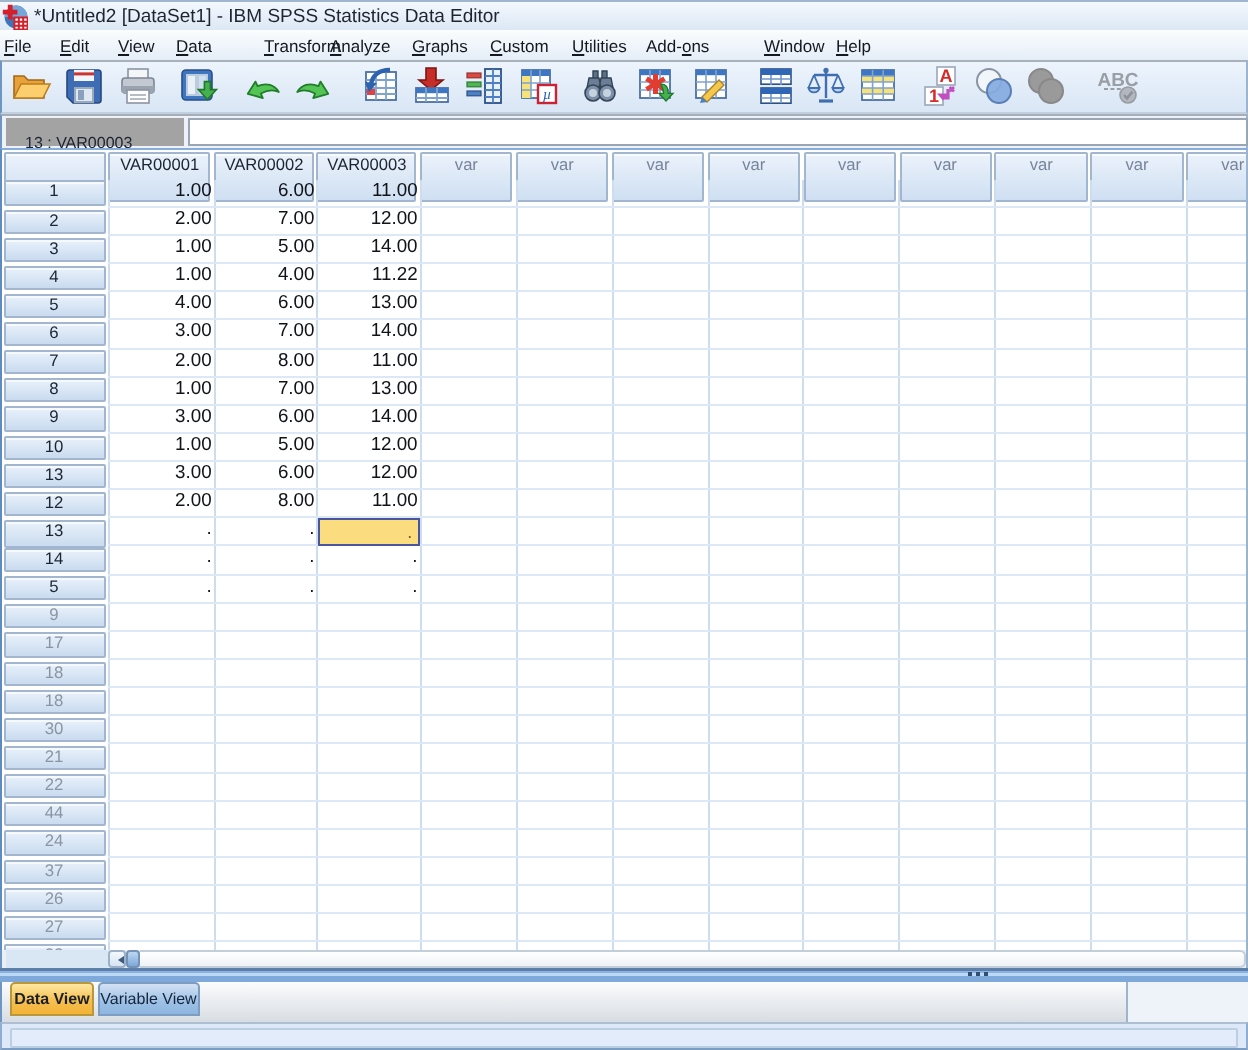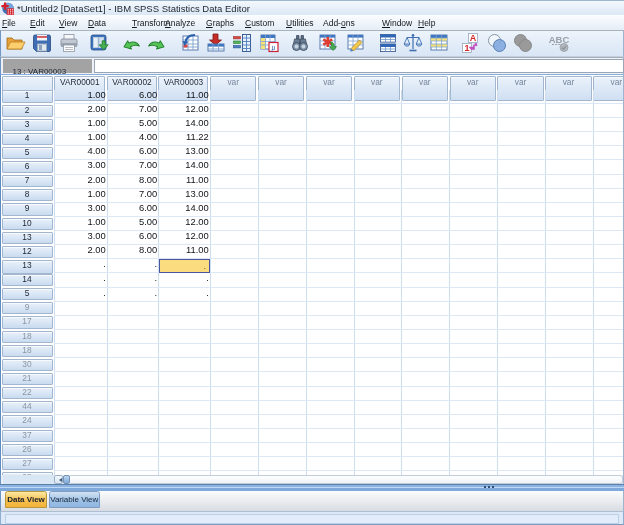--- a/index.html
+++ b/index.html
@@ -32,21 +32,21 @@
 #sbrow{left:0;top:474.5px;width:624px;height:10px;background:#e8eff8;border-left:1.5px solid #6e96c2;border-right:1px solid #9db4cf;}
 #sbcorner{position:absolute;left:1.5px;top:0;width:51px;height:10px;background:#d9e6f4;}
 #sbarrow{position:absolute;left:52.5px;top:0.5px;width:9px;height:8.5px;background:linear-gradient(#f4f8fd,#d6e4f3);border:1px solid #9cb0c8;border-radius:2px;}
 #sbarrow:after{content:"";position:absolute;left:2px;top:1.5px;border:2.5px solid transparent;border-right:3.5px solid #3f5a7a;}
 #sbthumb{position:absolute;left:62px;top:0.5px;width:7px;height:8.5px;background:linear-gradient(#bcd6f0,#7fa9da);border:1px solid #7492b5;border-radius:2px;}
 #sbtrack{position:absolute;left:69px;top:0.5px;width:553px;height:8.5px;background:linear-gradient(#ffffff,#eef2f6);border:1px solid #c3cedb;border-left:none;border-radius:0 3px 3px 0;}
 
 #split{left:0;top:483.6px;width:624px;height:7px;background:linear-gradient(#5e80a8 0 19%,#8ab2e2 19% 38%,#bdd9f4 38% 60%,#7fa9db 60% 100%);}
 #split .dots{position:absolute;left:484px;top:2px;width:12px;height:2px;background:repeating-linear-gradient(90deg,#2f4f77 0 2px,transparent 2px 4px);}
 
-#tabbar{left:0;top:490.5px;width:624px;height:20.5px;background:linear-gradient(#fbfcfd,#d8dde3);border-left:1.5px solid #6e96c2;border-right:1px solid #9db4cf;}
+#tabbar{left:0;top:490.5px;width:564px;height:20.5px;background:linear-gradient(#fbfcfd,#d8dde3);border-left:1.5px solid #6e96c2;border-right:1px solid #9db4cf;}
 #tab1{position:absolute;left:4px;top:0.5px;width:42px;white-space:nowrap;overflow:hidden;height:16.5px;background:linear-gradient(#fde9a3,#f6bf4f 55%,#f3b338);border:1px solid #b9983c;border-radius:2.5px 2.5px 0 0;font-size:8px;font-weight:bold;color:#19202b;text-align:center;line-height:15px;}
 #tab2{position:absolute;left:47.5px;top:0.5px;width:51.5px;white-space:nowrap;overflow:hidden;height:16.5px;background:linear-gradient(#d3e2f3,#9cc0e5 60%,#8fb6e0);border:1px solid #7e9dc2;border-radius:2.5px 2.5px 0 0;font-size:8px;color:#16253c;text-align:center;line-height:15px;}
 
 #status{left:0;top:511px;width:624px;height:14px;background:#dde9f8;border-top:1px solid #aebfd4;border-left:1px solid #8fadd0;border-right:1px solid #8fadd0;border-bottom:1px solid #7d9cc2;}
 #stbox{position:absolute;left:4px;top:2px;width:614px;height:10px;background:#e2ecfa;border:1px solid #bccee2;border-radius:1px;}
 </style></head>
 <body>
 <div id="title" class="abs">
     <svg class="abs" style="left:1px;top:1px" width="13" height="13" viewBox="0 0 13 13">
       <circle cx="7" cy="6.5" r="5.7" fill="#3e74b8"></circle>

